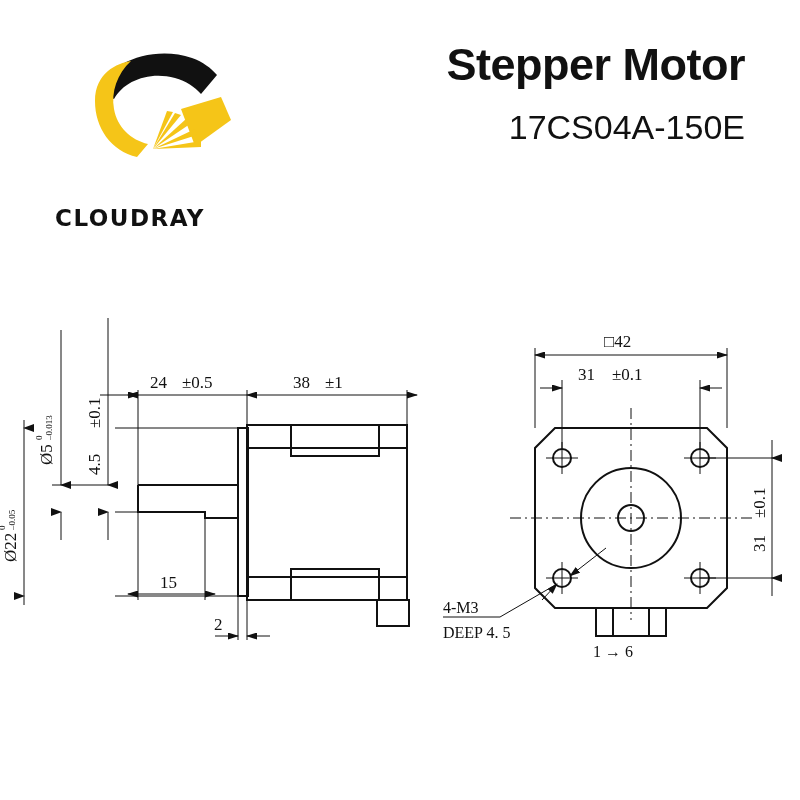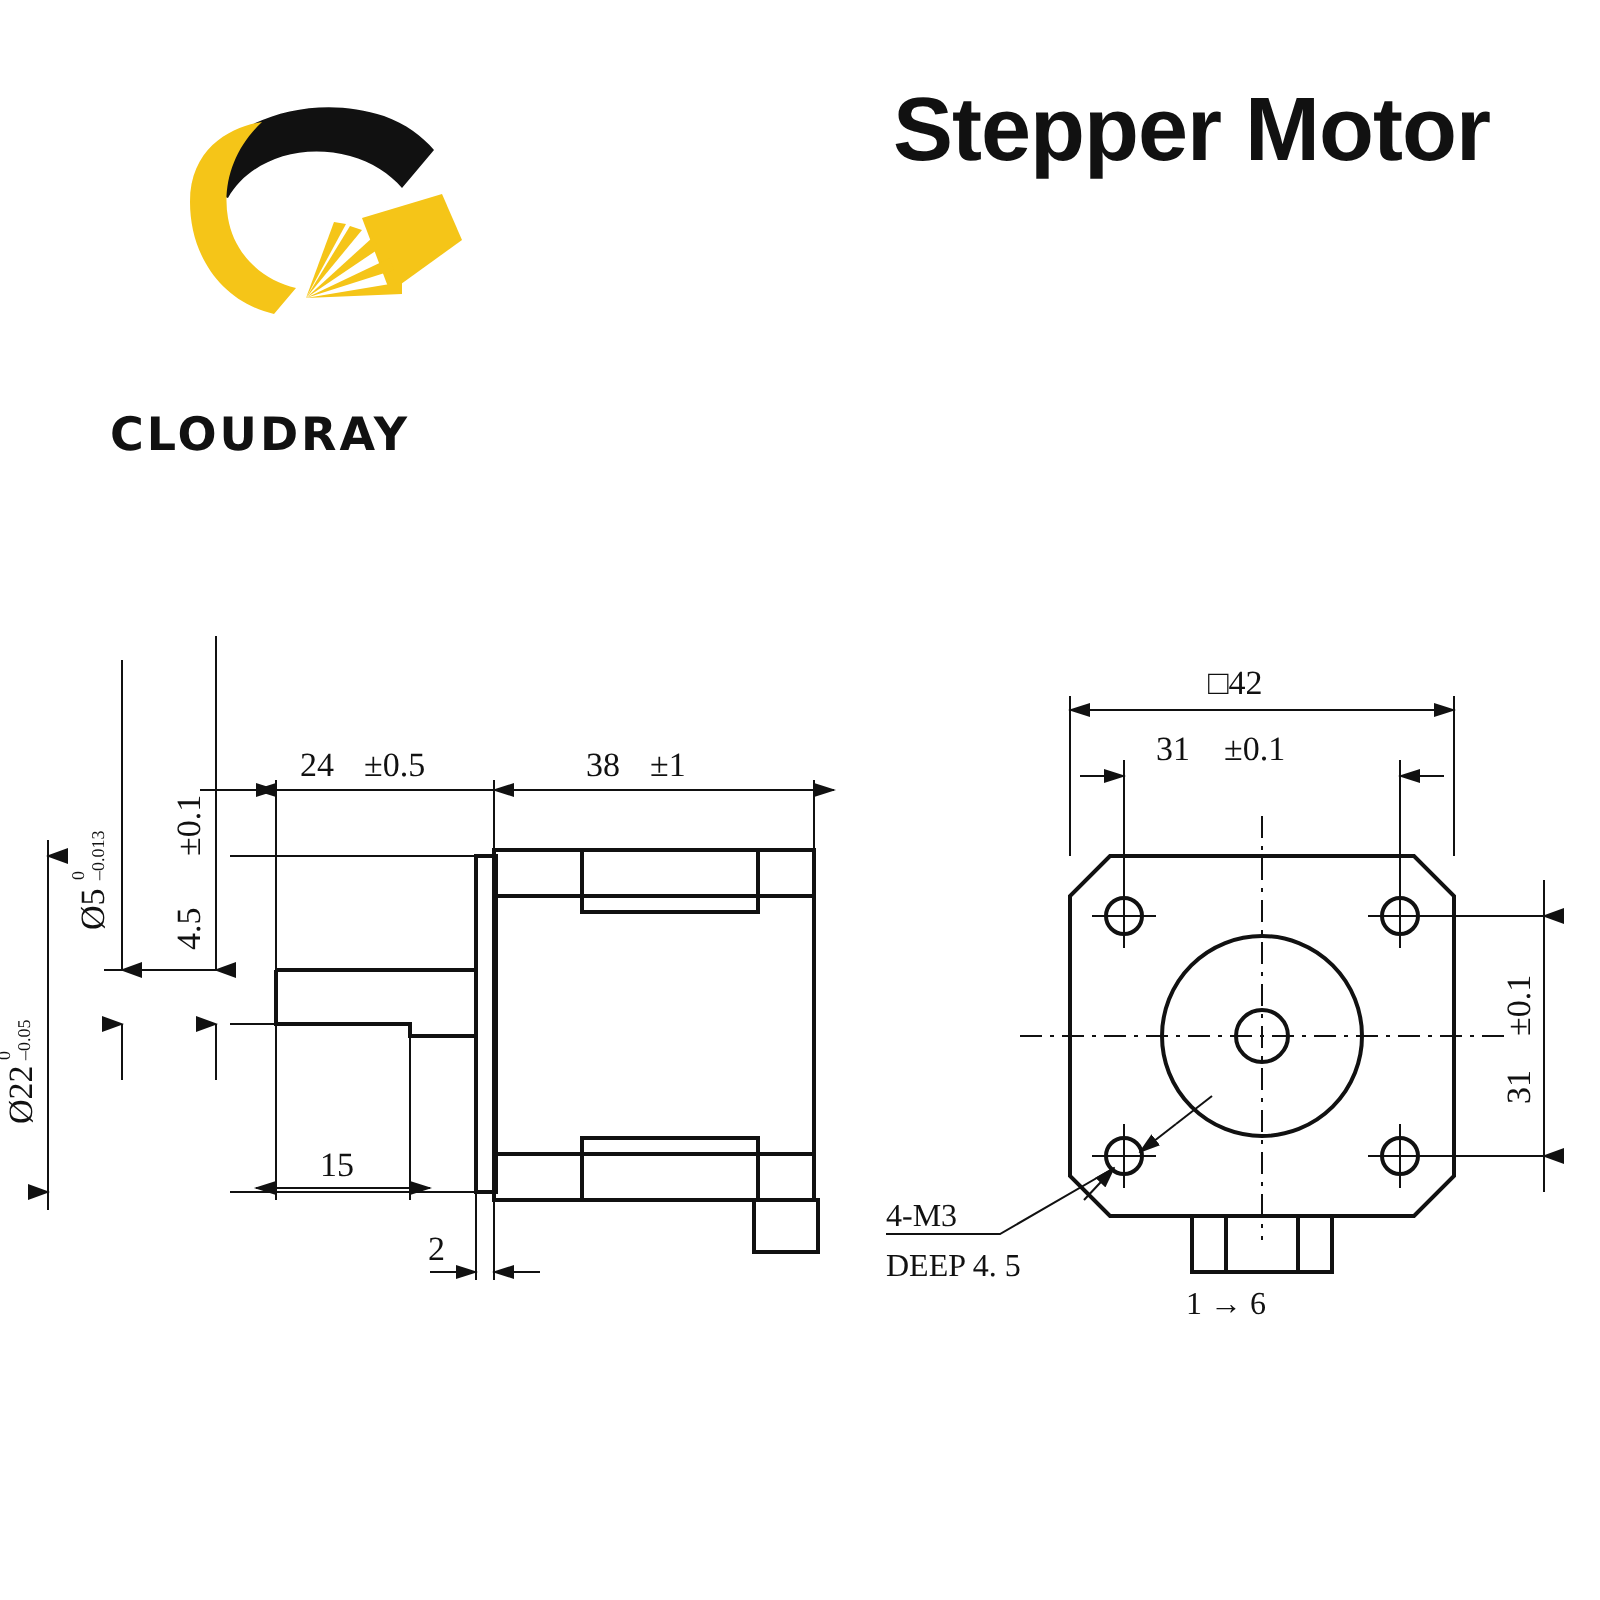--- a/index.html
+++ b/index.html
@@ -100,20 +100,21 @@
             <path d="M 98 104 L 146 96 L 146 102 Z"></path>
             <path d="M 98 104 L 112 66 L 118 67 Z"></path>
           </g>
         </svg>
       </div>
       <div class="logo-word">CLOUDRAY</div>
     </div>
 
     <div class="title-block">
       <div class="title-main">Stepper Motor</div>
+      <div class="title-sub">17CS04A-150E</div>
     </div>
   </div>
 
   <div class="drawing">
     <svg width="800" height="400" viewBox="0 0 800 400" xmlns="http://www.w3.org/2000/svg">
       <defs>
         <marker id="ar" markerWidth="11" markerHeight="7" refX="10" refY="3.5" orient="auto" markerUnits="userSpaceOnUse">
           <path d="M0,0 L11,3.5 L0,7 z" fill="#111111"></path>
         </marker>
         <marker id="arS" markerWidth="11" markerHeight="7" refX="1" refY="3.5" orient="auto" markerUnits="userSpaceOnUse">

